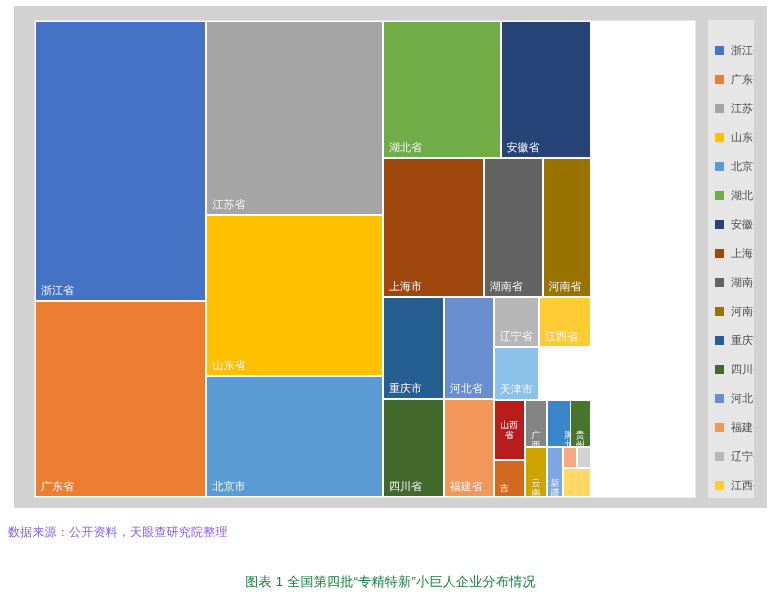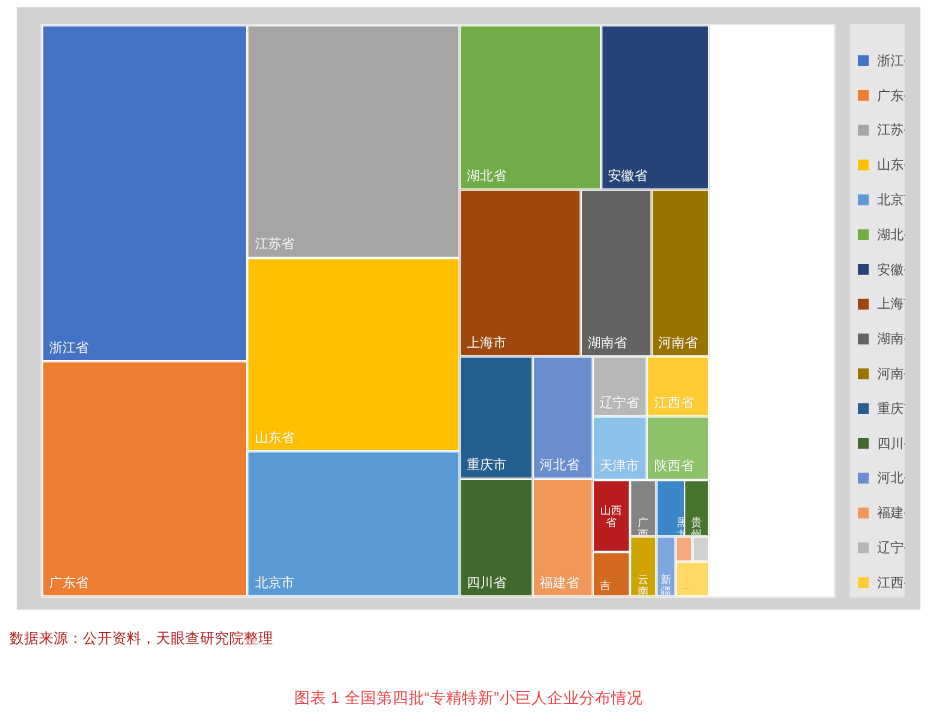--- a/index.html
+++ b/index.html
@@ -97,30 +97,30 @@
     color: #4a4a4a;
     white-space: nowrap;
     font-family: "Liberation Sans", "DejaVu Sans", sans-serif;
   }
 
   
   #source-note {
     position: absolute;
     left: 8px; top: 524px;
     font-size: 12px;
-    color: #b91c1c;
+    color: #8b5cf6;
     letter-spacing: .2px;
   }
   #figure-caption {
     position: absolute;
     left: 0; top: 573px;
     width: 781px;
     text-align: center;
     font-size: 13px;
-    color: #ef4444;
+    color: #15803d;
     letter-spacing: .3px;
   }
 </style>
 </head>
 <body>
 
 <div id="root">
 
   <div id="chart-panel">
 
@@ -170,23 +170,20 @@
           </div>
           <div class="tile" style="left: 458.7px; top: 275.842px; width: 45.606px; height: 49.7896px; background: rgb(183, 183, 183);">
             <span class="lbl">辽宁省</span>
           </div>
           <div class="tile" style="left: 504.306px; top: 275.842px; width: 51.81px; height: 49.7896px; background: rgb(255, 205, 51);">
             <span class="lbl">江西省</span>
           </div>
           <div class="tile" style="left: 458.7px; top: 325.632px; width: 45.606px; height: 53.788px; background: rgb(140, 194, 234);">
             <span class="lbl">天津市</span>
           </div>
-          <div class="tile" style="left: 504.306px; top: 325.632px; width: 51.81px; height: 53.788px; background: rgb(141, 194, 105);">
-            <span class="lbl">陕西省</span>
-          </div>
           <div class="tile ctr tiny" style="left: 458.7px; top: 379.42px; width: 31.02px; height: 59.738px; background: #b91c1c;">
             <span class="lbl">山西省</span>
           </div>
           <div class="tile vert tiny" style="left: 489.72px; top: 379.42px; width: 22.44px; height: 46.7908px; background: rgb(132, 132, 132);">
             <span class="lbl">广西</span>
           </div>
           <div class="tile vert tiny" style="left: 512.16px; top: 379.42px; width: 43px; height: 46.7908px; background: rgb(59, 134, 200);">
             <span class="lbl">黑龙</span>
           </div>
           <div class="tile vert tiny" style="left: 534.6px; top: 379.42px; width: 21.516px; height: 46.7908px; background: rgb(72, 117, 46);">

